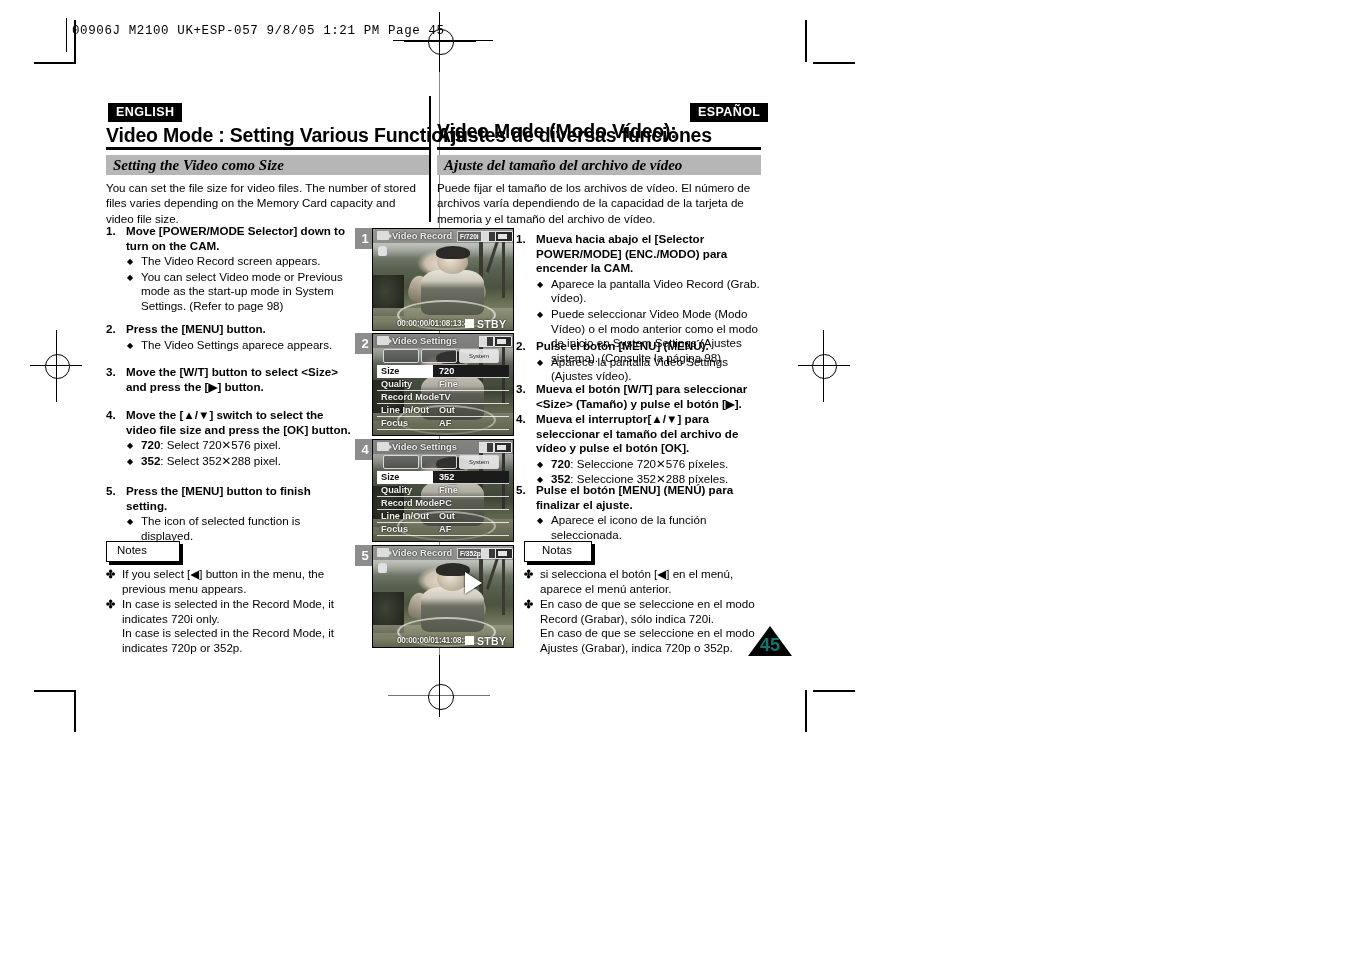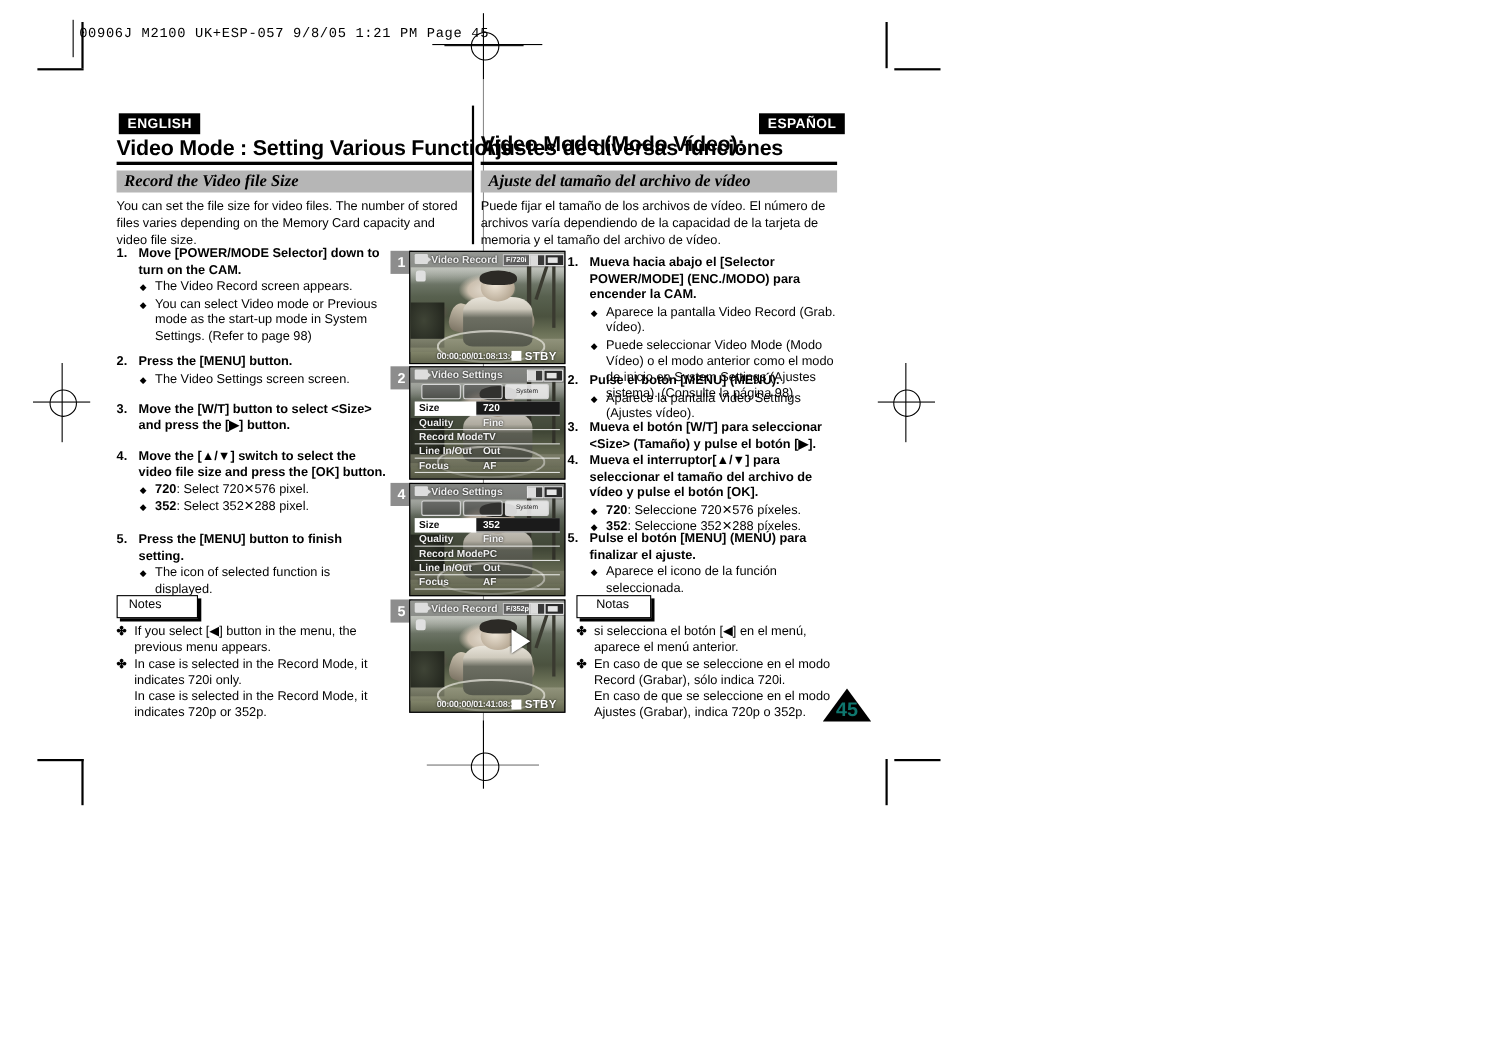--- a/index.html
+++ b/index.html
@@ -179,41 +179,41 @@
 
 <div id="file-header-rule"></div>
 <div id="file-header">00906J M2100 UK+ESP-057   9/8/05 1:21 PM   Page 45</div>
 <div id="page-underline"></div>
 
 <div class="lang-chip" style="left:108px;top:103px;">ENGLISH</div>
 <div class="main-title" style="left:106px;top:124px;">Video Mode : Setting Various Functions</div>
 <div class="title-rule" style="left:106px;top:147px;width:324px;"></div>
 
 <div class="banner" style="left:106px;top:155px;width:324px;"></div>
-<div class="banner-text" style="left:113px;top:155px;">Record the Video file Size</div>
+<div class="banner-text" style="left:113px;top:155px;">Setting the Video como Size</div>
 
 <div class="intro" style="left:106px;top:180px;width:312px;">You can set the file size for video files. The number of stored files varies depending on the Memory Card capacity and video file size.</div>
 
 <div class="step" style="left:106px;top:224px;width:248px;">
   <span class="num">1.</span>
   <div class="body">
     <div class="head">Move [POWER/MODE Selector] down to turn on the CAM.</div>
     <ul class="bullets">
       <li><span class="dia">◆</span><span>The Video Record screen appears.</span></li>
       <li><span class="dia">◆</span><span>You can select Video mode or Previous mode as the start-up mode in System Settings. (Refer to page 98)</span></li>
     </ul>
   </div>
 </div>
 
 <div class="step" style="left:106px;top:322px;width:248px;">
   <span class="num">2.</span>
   <div class="body">
     <div class="head">Press the [MENU] button.</div>
     <ul class="bullets">
-      <li><span class="dia">◆</span><span>The Video Settings screen screen.</span></li>
+      <li><span class="dia">◆</span><span>The Video Settings aparece appears.</span></li>
     </ul>
   </div>
 </div>
 
 <div class="step" style="left:106px;top:365px;width:248px;">
   <span class="num">3.</span>
   <div class="body">
     <div class="head">Move the [W/T] button to select &lt;Size&gt; and press the [▶] button.</div>
   </div>
 </div>

